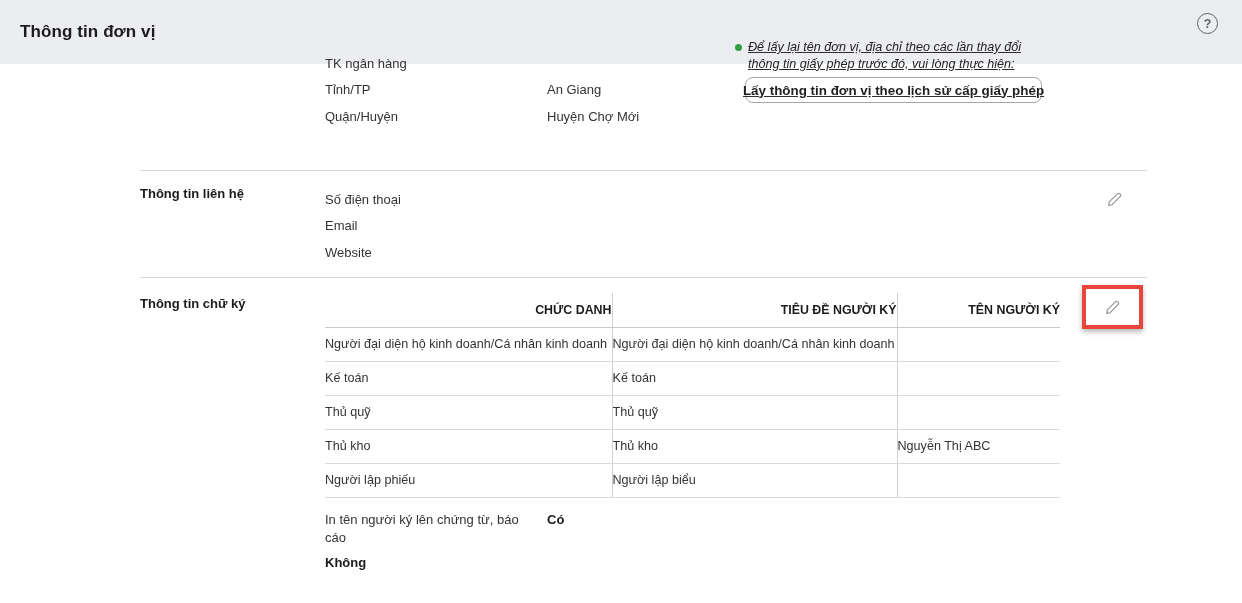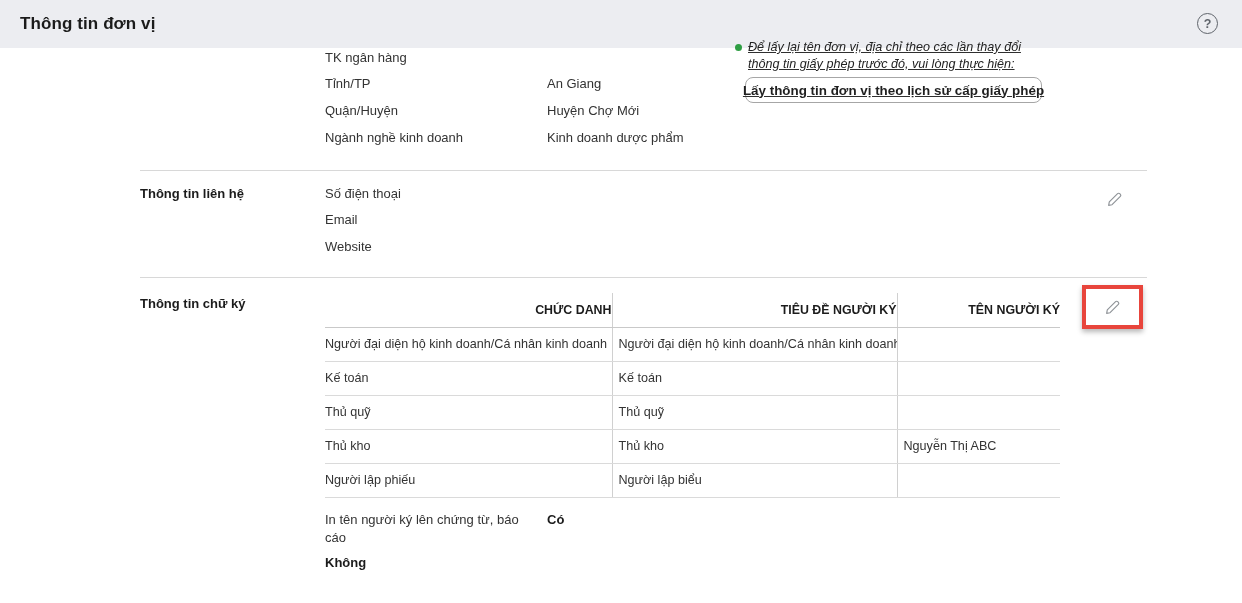--- a/index.html
+++ b/index.html
@@ -1,26 +1,26 @@
 <!DOCTYPE html>
 <html><head>
 <meta charset="utf-8">
 <style>
   * { margin:0; padding:0; box-sizing:border-box; }
   html,body { width:1242px; height:603px; background:#fff; font-family:"Liberation Sans","DejaVu Sans",sans-serif; color:#2f2f2f; overflow:hidden; }
   .page { position:relative; width:1242px; height:603px; background:#fff; }
 
   
-  .topbar { position:absolute; top:0; left:0; width:1242px; height:48px; background:#ecedf1; display:flex; align-items:center; padding:14px 20px; }
+  .topbar { position:absolute; top:0; left:0; width:1242px; height:64px; background:#ecedf1; display:flex; align-items:center; padding:14px 20px; }
   .topbar h1 { font-size:17px; font-weight:bold; color:#1b1b1b; letter-spacing:.1px; }
   .help { position:absolute; right:24px; top:13px; width:21px; height:21px; border:1.6px solid #5f646b; border-radius:50%; display:flex; align-items:center; justify-content:center; font-size:12.5px; font-weight:600; color:#5f646b; cursor:pointer; background:transparent; }
 
   
   .fields { position:absolute; left:325px; }
-  .frow { height:26.6px; display:flex; align-items:center; }
+  .frow { height:26.6px; display:flex; align-items:flex-end; }
   .flabel { width:222px; font-size:13px; color:#333; flex:none; }
   .fvalue { font-size:13px; color:#333; }
 
   .fields-top { top:44px; }
   .fields-contact { top:180px; }
 
   
   .note-block { position:absolute; left:735px; top:39px; width:312px;text-decoration:underline; }
   .note-text { position:relative; padding-left:13px; font-style:italic; font-size:12.6px; line-height:16.5px; color:#222; width:310px; }
   .bullet { position:absolute; left:0; top:5px; width:7px; height:7px; border-radius:50%; background:#2f9e44; }
@@ -33,21 +33,21 @@
   .t-contact { top:186px; } .t-signature { top:296px; }
 
   .edit-btn { background:none; border:none; cursor:pointer; padding:0; line-height:0; }
   .edit-contact { position:absolute; left:1106px; top:191px; }
 
   
   .sig-table { position:absolute; left:325px; top:293px; width:735px; border-collapse:collapse; table-layout:fixed; }
   .sig-table col.c1 { width:287px; } .sig-table col.c2 { width:285px; } .sig-table col.c3 { width:163px; }
   .sig-table th { height:34px; text-align:right; vertical-align:middle; font-size:12.4px; font-weight:bold; color:#1c1c1c; border-bottom:1px solid #c9c9c9; white-space:nowrap; overflow:hidden; }
   .sig-table td { height:34px; vertical-align:middle; font-size:12.6px; color:#333; border-bottom:1px solid #dadada; white-space:nowrap; overflow:hidden; }
-  .sig-table th + th, .sig-table td + td { border-left:1px solid #d0d0d0; padding-left:6px; }
+  .sig-table th + th, .sig-table td + td { border-left:1px solid #d0d0d0; }
 
   
   .highlight-box { position:absolute; left:1082px; top:285px; width:61px; height:44px; border:4px solid #e8453c; box-shadow:0 3px 5px rgba(0,0,0,.28); display:flex; align-items:center; justify-content:center; background:transparent; }
 
   
   .options { position:absolute; left:325px; top:511px; width:480px; }
   .orow { display:flex; margin-bottom:8px; }
   .olabel { width:205px; margin-right:17px; font-size:13px; line-height:17.5px; color:#333; flex:none; }
   .ovalue { font-size:13px; font-weight:bold; color:#1b1b1b; padding-top:1px; }
 </style>
@@ -68,24 +68,20 @@
       <span class="flabel">TK ngân hàng</span>
       <span class="fvalue"></span>
     </div>
     <div class="frow">
       <span class="flabel">Tỉnh/TP</span>
       <span class="fvalue">An Giang</span>
     </div>
     <div class="frow">
       <span class="flabel">Quận/Huyện</span>
       <span class="fvalue">Huyện Chợ Mới</span>
-    </div>
-    <div class="frow">
-      <span class="flabel">Ngành nghề kinh doanh</span>
-      <span class="fvalue">Kinh doanh dược phẩm</span>
     </div>
   </div>
 
   <div class="note-block">
     <div class="note-text">
       <span class="bullet"></span>
       <span>Để lấy lại tên đơn vị, địa chỉ theo các lần thay đổi thông tin giấy phép trước đó, vui lòng thực hiện:</span>
     </div>
     <button class="history-btn">Lấy thông tin đơn vị theo lịch sử cấp giấy phép</button>
   </div>

